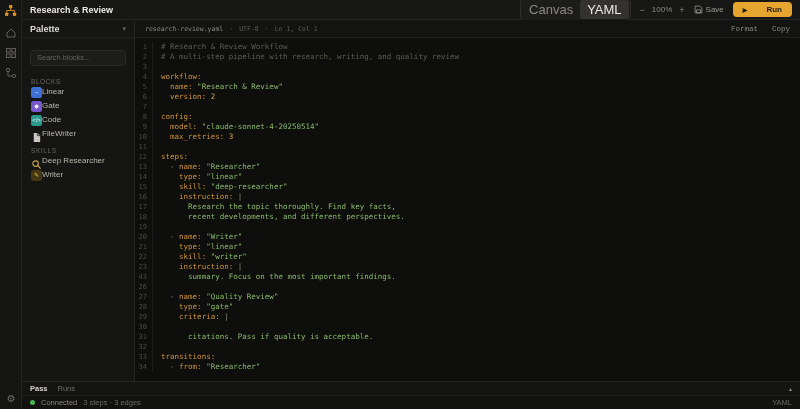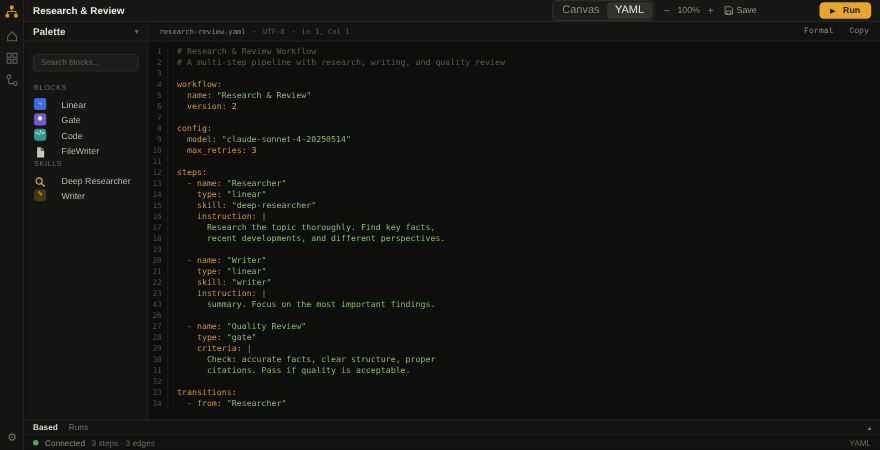--- a/index.html
+++ b/index.html
@@ -11,38 +11,38 @@
   .rail-logo { margin-top:4px; width:13px; height:13px; }
   .rail-nav { margin-top:10px; display:flex; flex-direction:column; gap:8px; align-items:center; }
   .rail-ic { width:12px; height:12px; opacity:.75; cursor:pointer; }
   .rail-gear { position:absolute; bottom:5px; left:0; width:22px; text-align:center; color:#6f6e66; font-size:10px; cursor:pointer; }
 
   
   .topbar { position:absolute; left:22px; top:0; right:0; height:20px; background:#171716; border-bottom:1px solid #242422; display:flex; align-items:center; padding:0 8px; }
   .title { font-size:9px; font-weight:bold; color:#e9e8e2; }
   .tb-right { margin-left:auto; display:flex; align-items:center; gap:9px; }
   .seg { display:flex; background:#1c1c1a; border:1px solid #2d2d2a; border-radius:4px; padding:1px; }
-  .seg-btn { font-size:10px; padding:2px 7px; color:#8a897f; border-radius:3px; cursor:pointer; }
+  .seg-btn { font-size:13px; padding:2px 7px; color:#8a897f; border-radius:3px; cursor:pointer; }
   .seg-btn.active { background:#33322e; color:#e9e8e2; }
   .zoomctl { display:flex; align-items:center; gap:7px; color:#8a897f; font-size:8px; }
   .zbtn { cursor:pointer; font-size:9px; color:#8a897f; }
   .btn-ghost { display:flex; align-items:center; gap:3px; color:#9b9a90; font-size:8px; cursor:pointer; }
-  .btn-run { display:flex; align-items:center; gap:7px; background:#e5a52e; color:#221c0e; font-size:8px; font-weight:bold; padding:3px 10px; border-radius:4px; cursor:pointer;margin-left:48px; }
+  .btn-run { display:flex; align-items:center; gap:19px; background:#e5a52e; color:#221c0e; font-size:8px; font-weight:bold; padding:3px 10px; border-radius:4px; cursor:pointer; }
   .btn-run .play { font-size:6px; }
 
   
   .palette { position:absolute; left:22px; top:20px; width:113px; bottom:28px; background:#151514; border-right:1px solid #242422; }
   .pal-header { height:18px; border-bottom:1px solid #222220; display:flex; align-items:center; padding:0 8px; }
   .pal-title { font-size:9px; font-weight:bold; color:#dcdbd3; }
   .pal-caret { margin-left:auto; color:#6a6962; font-size:7px; cursor:pointer; }
   .pal-search { padding:8px; }
   .pal-search input { width:100%; height:16px; background:#1c1c1a; border:1px solid #2a2a27; border-radius:4px; color:#b8b7ae; font-size:7.5px; padding:0 6px; outline:none; font-family:"Liberation Sans", sans-serif; }
   .pal-search input::placeholder { color:#63625a; }
   .pal-section-label { font-size:6.5px; letter-spacing:.09em; color:#6a6962; text-transform:uppercase; padding:2px 9px 2px; margin-top:2px; }
-  .pal-item { display:flex; align-items:flex-end; gap:14px; height:14px; padding:0 9px; cursor:grab; }
+  .pal-item { display:flex; align-items:flex-start; gap:0; height:14px; padding:0 9px; cursor:grab; }
   .pal-glyph { width:11px; height:11px; border-radius:2.5px; display:flex; align-items:center; justify-content:center; font-size:6px; line-height:1; flex:0 0 auto; }
   .pal-svg { width:11px; height:11px; flex:0 0 auto; }
   .pal-label { font-size:8px; color:#b8b7ae; white-space:nowrap; }
 
   
   .editor { position:absolute; left:135px; top:20px; right:0; bottom:28px; background:#0e0e0c; }
   .ed-header { height:18px; border-bottom:1px solid #1f1f1d; display:flex; align-items:center; padding:0 10px; background:#131312; }
   .ed-meta { display:flex; align-items:center; gap:6px; font-family:"DejaVu Sans Mono", monospace; font-size:6.5px; color:#5d5c55; }
   .ed-meta .fname { color:#8a897f; }
   .ed-actions { margin-left:auto; display:flex; gap:14px; }
@@ -210,31 +210,31 @@
           <div class="cl"><span class="ln">19</span><span class="lc"></span></div>
           <div class="cl"><span class="ln">20</span><span class="lc"><span class="tk-pun">  - </span><span class="tk-key">name:</span><span class="tk-str"> "Writer"</span></span></div>
           <div class="cl"><span class="ln">21</span><span class="lc"><span class="tk-key">    type:</span><span class="tk-str"> "linear"</span></span></div>
           <div class="cl"><span class="ln">22</span><span class="lc"><span class="tk-key">    skill:</span><span class="tk-str"> "writer"</span></span></div>
           <div class="cl"><span class="ln">23</span><span class="lc"><span class="tk-key">    instruction:</span><span class="tk-pun"> |</span></span></div>
           <div class="cl"><span class="ln">43</span><span class="lc"><span class="tk-str">      summary. Focus on the most important findings.</span></span></div>
           <div class="cl"><span class="ln">26</span><span class="lc"></span></div>
           <div class="cl"><span class="ln">27</span><span class="lc"><span class="tk-pun">  - </span><span class="tk-key">name:</span><span class="tk-str"> "Quality Review"</span></span></div>
           <div class="cl"><span class="ln">28</span><span class="lc"><span class="tk-key">    type:</span><span class="tk-str"> "gate"</span></span></div>
           <div class="cl"><span class="ln">29</span><span class="lc"><span class="tk-key">    criteria:</span><span class="tk-pun"> |</span></span></div>
-          <div class="cl"><span class="ln">30</span><span class="lc"><span class="tk-str">      Check: accurate facts, clear structure, proper</span></span></div>
+          <div class="cl"><span class="ln">30</span></div>
           <div class="cl"><span class="ln">31</span><span class="lc"><span class="tk-str">      citations. Pass if quality is acceptable.</span></span></div>
           <div class="cl"><span class="ln">32</span><span class="lc"></span></div>
           <div class="cl"><span class="ln">33</span><span class="lc"><span class="tk-key">transitions:</span></span></div>
           <div class="cl"><span class="ln">34</span><span class="lc"><span class="tk-pun">  - </span><span class="tk-key">from:</span><span class="tk-str"> "Researcher"</span></span></div>
         </div>
     </div>
   </div>
 
   <div class="logsbar">
-    <span class="tab active">Based</span>
+    <span class="tab active">Pass</span>
     <span class="tab">Runs</span>
     <span class="logs-caret">▴</span>
   </div>
 
   <div class="statusbar">
     <span class="dot"></span>
     <span class="st-conn">Connected</span>
     <span class="st-sum">3 steps · 3 edges</span>
     <span class="st-mode">YAML</span>
   </div>

